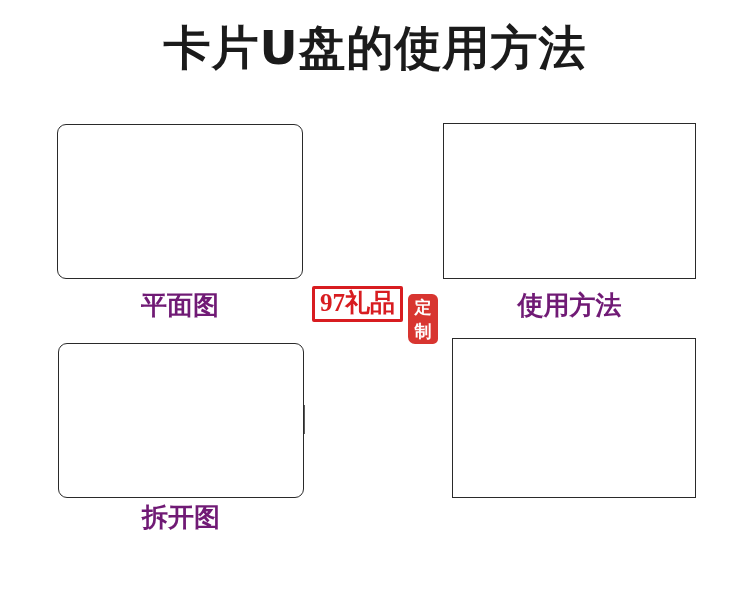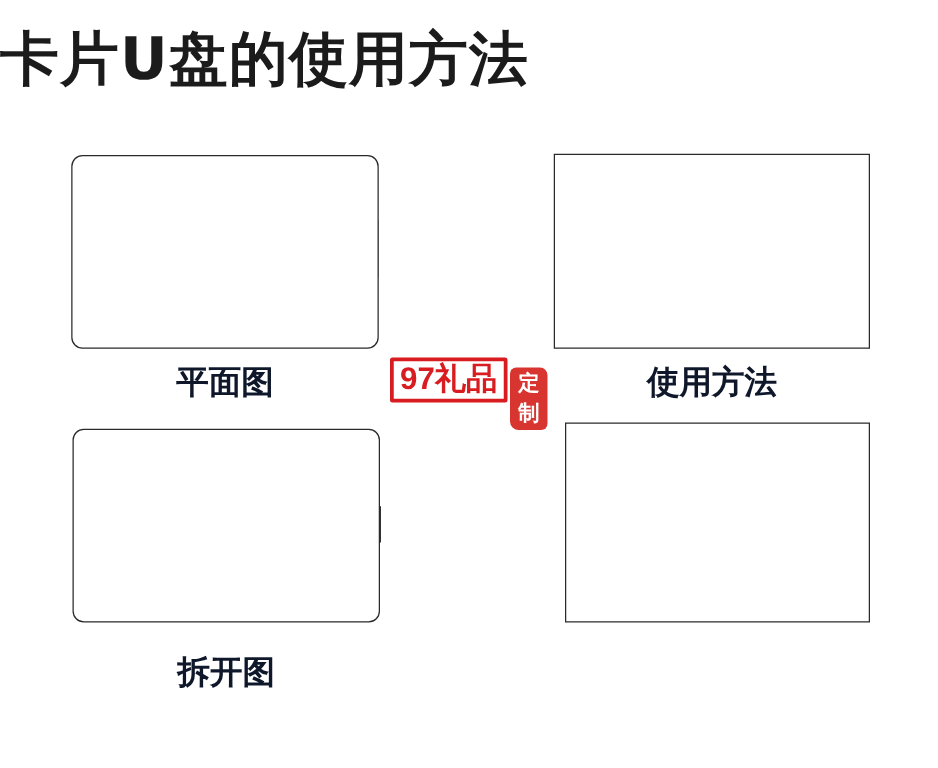--- a/index.html
+++ b/index.html
@@ -20,20 +20,21 @@
     width: 750px;
     height: 614px;
   }
 
   
   .page-title {
     position: absolute;
     left: 0;
     top: 22px;
     width: 750px;
+    text-align: center;
     font-size: 47px;
     font-weight: bold;
     letter-spacing: 1px;
     color: #1b1b1b;
     line-height: 1.1;
     font-family: "DejaVu Sans", "Liberation Sans", sans-serif;
   }
 
   
   .panel {
@@ -52,31 +53,31 @@
   }
   .panel-box.rounded { border-radius: 9px; }
 
   .panel-caption {
     position: absolute;
     left: 0;
     width: 100%;
     text-align: center;
     font-size: 26px;
     font-weight: bold;
-    color: #0f172a;
+    color: #701a75;
     font-family: "DejaVu Sans", "Liberation Sans", sans-serif;
   }
 
   
   #panel-plan      { left: 57px;  top: 124px; width: 246px; height: 155px; }
   #cap-plan        { left: 57px;  top: 288px; width: 246px; }
   #panel-open      { left: 443px; top: 123px; width: 253px; height: 156px; }
   #cap-open        { left: 443px; top: 288px; width: 253px; }
   #panel-exploded  { left: 58px;  top: 343px; width: 246px; height: 155px; }
-  #cap-exploded    { left: 58px;  top: 520px; width: 246px; }
+  #cap-exploded    { left: 58px;  top: 500px; width: 246px; }
   #panel-usage     { left: 452px; top: 338px; width: 244px; height: 160px; }
   #cap-usage       { left: 452px; top: 508px; width: 244px; }
 
   .panel svg { display: block; width: 100%; height: 100%; }
 
   
   #watermark {
     position: absolute;
     left: 312px;
     top: 286px;
@@ -88,21 +89,21 @@
     left: 0;
     top: 0;
     border: 3px solid #d81c20;
     border-radius: 2px;
     padding: 0 5px 2px 5px;
     color: #d81c20;
     font-size: 25px;
     font-weight: bold;
     line-height: 28px;
     letter-spacing: 0px;
-    font-family: Liberation Sans, sans-serif;
+    font-family: Liberation Serif, serif;
     white-space: nowrap;
     background: rgba(255,255,255,0.72);
   }
   #wm-seal {
     position: absolute;
     left: 96px;
     top: 8px;
     width: 30px;
     height: 50px;
     background: #d5241f;

